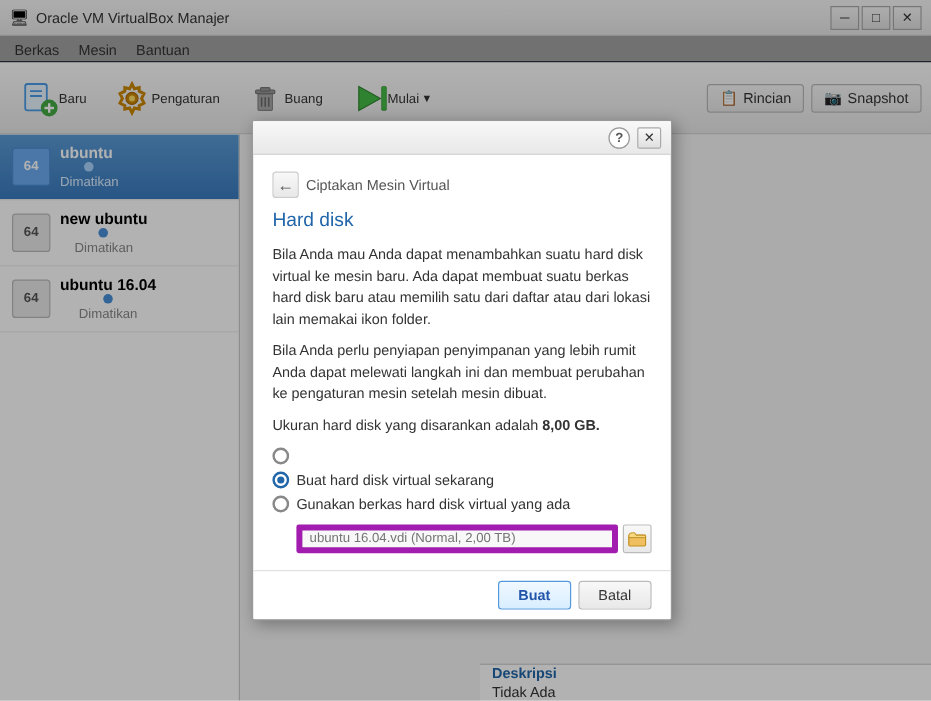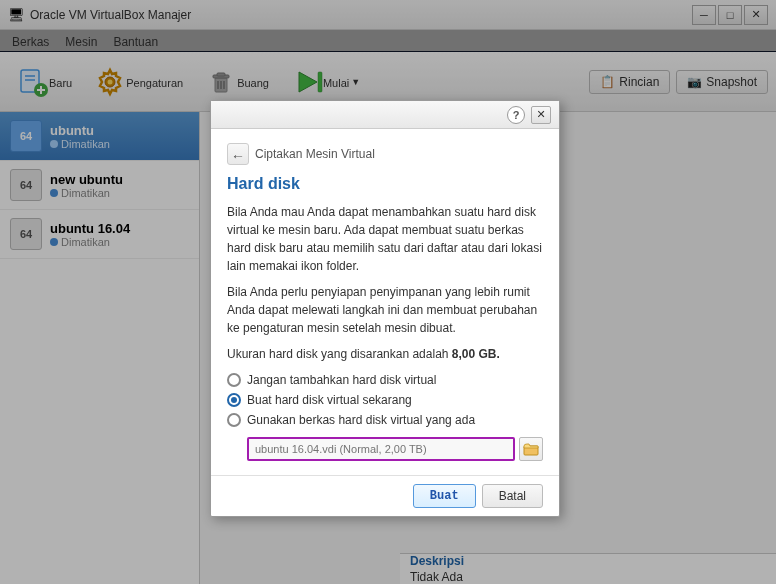--- a/index.html
+++ b/index.html
@@ -163,20 +163,21 @@
     }
     .vm-info { display: flex; flex-direction: column; }
     .vm-name { font-size: 13px; font-weight: bold; }
     .vm-item.selected .vm-name { color: white; }
     .vm-status {
       font-size: 11px;
       color: #888;
       display: flex;
       align-items: center;
       gap: 3px;
+      flex-direction: column;
     }
     .vm-item.selected .vm-status { color: #ddeeff; }
     .status-circle {
       width: 8px;
       height: 8px;
       border-radius: 50%;
       background: #4a90d9;
       display: inline-block;
     }
     .vm-item.selected .status-circle { background: #aad4ff; }
@@ -313,21 +314,21 @@
       border-radius: 3px;
       display: flex;
       align-items: center;
       justify-content: center;
       cursor: pointer;
       font-size: 14px;
       color: #555;
     }
     .modal-section-title {
       font-size: 16px;
-      font-weight: bold;
+      font-weight: normal;
       color: #2266aa;
       margin-bottom: 10px;
     }
     .modal-desc {
       font-size: 12px;
       color: #333;
       line-height: 1.5;
       margin-bottom: 8px;
     }
     .modal-desc strong {
@@ -370,21 +371,21 @@
     .file-selector {
       display: flex;
       align-items: center;
       gap: 4px;
       margin-left: 20px;
       margin-top: 4px;
     }
     .file-input {
       flex: 1;
       height: 24px;
-      border: 2px solid #a21caf;
+      border: 5px solid #a21caf;
       background: #f8f8f8;
       padding: 0 6px;
       font-size: 11px;
       color: #888;
       border-radius: 2px;
     }
     .file-browse-btn {
       width: 24px;
       height: 24px;
       border: 1px solid #bbb;
@@ -404,21 +405,20 @@
     }
     .btn-primary {
       padding: 4px 16px;
       background: linear-gradient(to bottom, #f0f8ff, #d8eeff);
       border: 1px solid #5599dd;
       border-radius: 3px;
       font-size: 12px;
       color: #2255aa;
       cursor: pointer;
       font-weight: bold;
-      font-family: Liberation Mono, monospace;
     }
     .btn-secondary {
       padding: 4px 16px;
       background: linear-gradient(to bottom, #f8f8f8, #e8e8e8);
       border: 1px solid #bbb;
       border-radius: 3px;
       font-size: 12px;
       color: #333;
       cursor: pointer;
     }
@@ -599,21 +599,20 @@
 
     <div class="modal-desc">Bila Anda perlu penyiapan penyimpanan yang lebih rumit Anda dapat melewati langkah ini dan membuat perubahan ke pengaturan mesin setelah mesin dibuat.</div>
 
     <div class="modal-desc">
       <span>Ukuran hard disk yang disarankan adalah </span><strong>8,00 GB.</strong>
     </div>
 
     <div class="radio-group">
       <label class="radio-item">
         <div class="radio-circle"></div>
-        <span>Jangan tambahkan hard disk virtual</span>
       </label>
       <label class="radio-item">
         <div class="radio-circle selected"></div>
         <span>Buat hard disk virtual sekarang</span>
       </label>
       <label class="radio-item">
         <div class="radio-circle"></div>
         <span>Gunakan berkas hard disk virtual yang ada</span>
       </label>
     </div>

